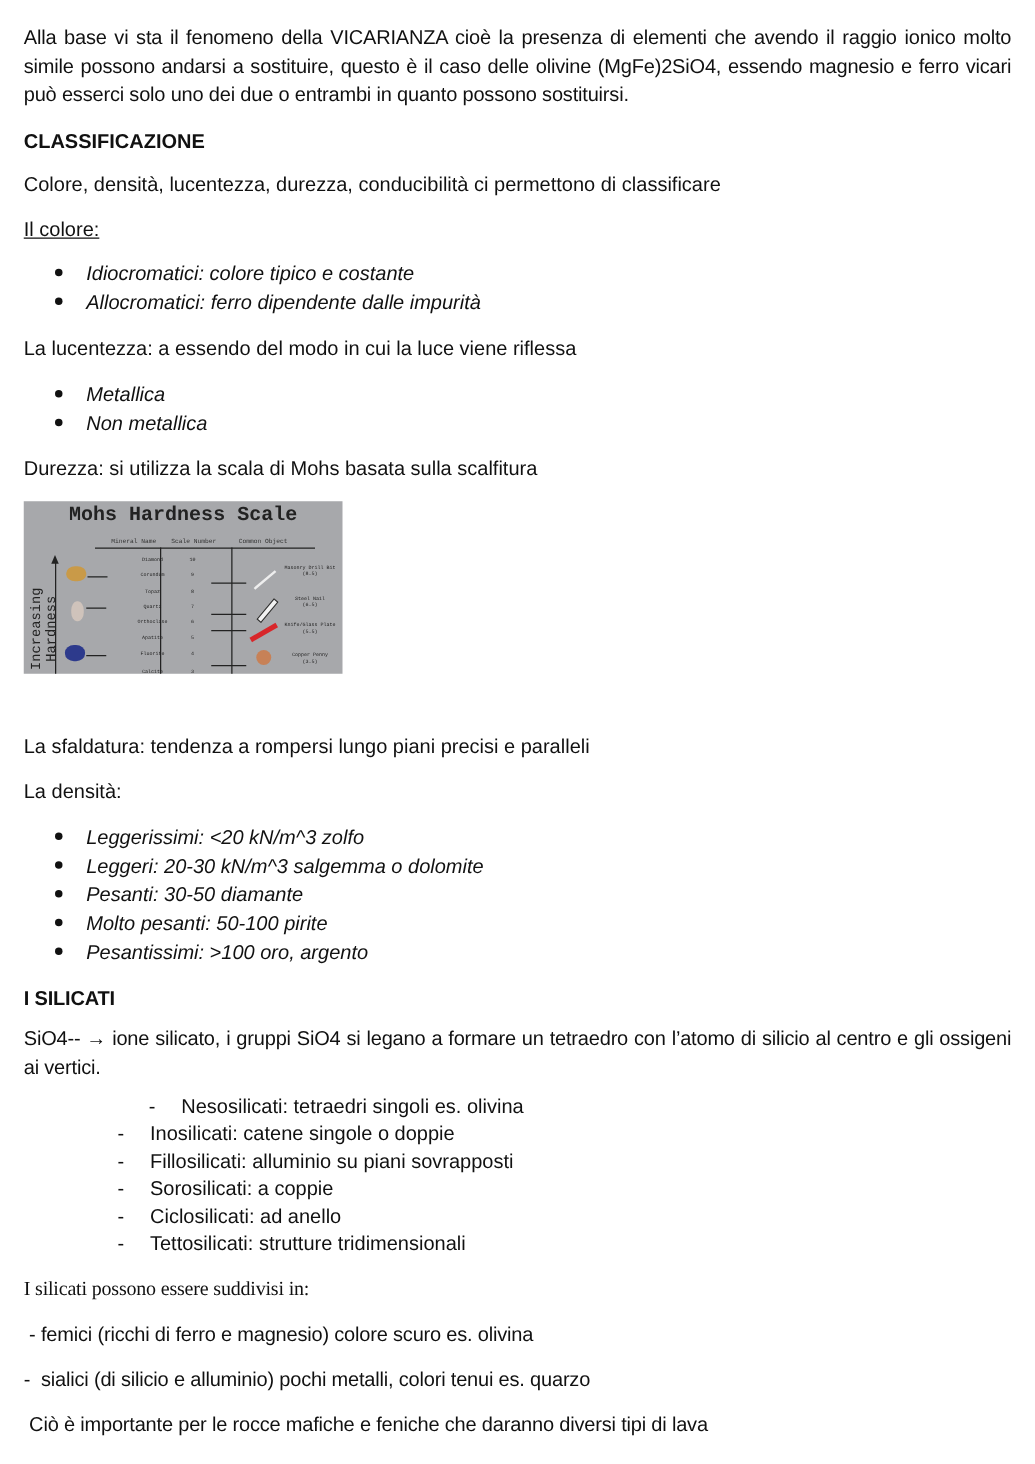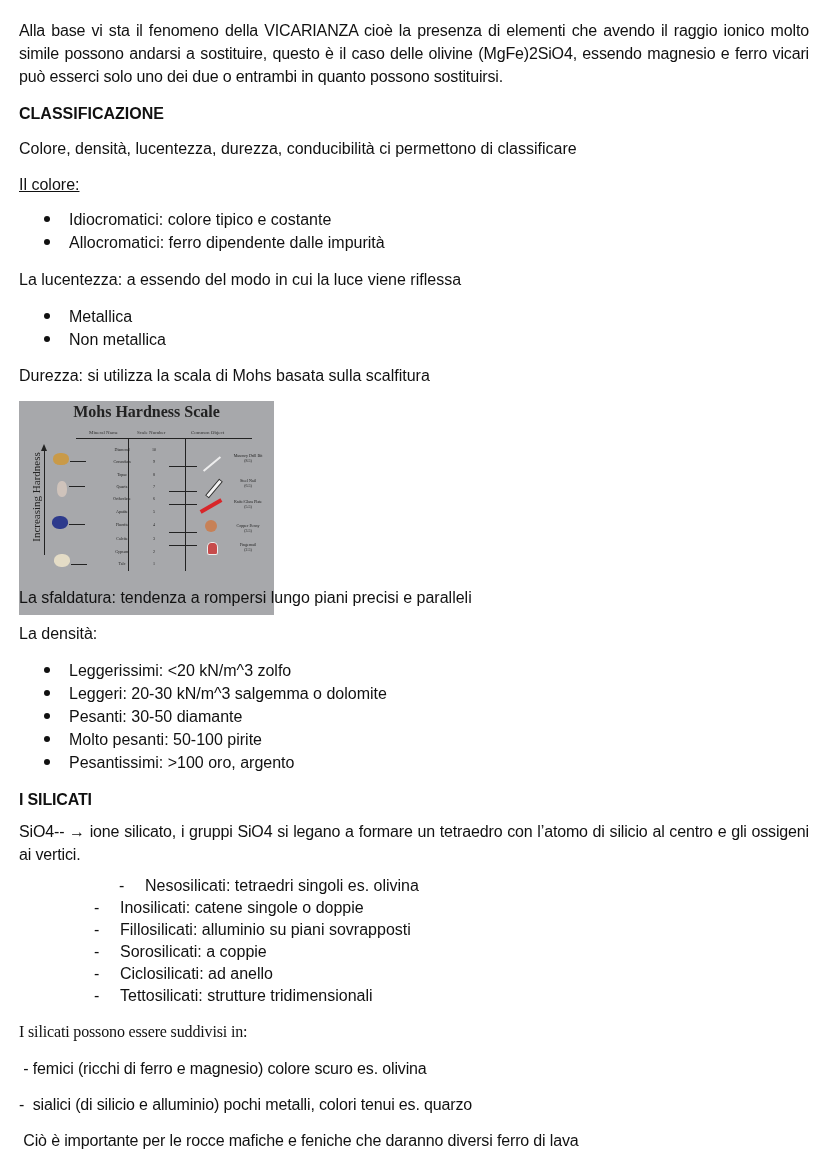--- a/index.html
+++ b/index.html
@@ -4,27 +4,27 @@
   <style>
     html, body { margin: 0; padding: 0; background: #ffffff; }
     body {
       width: 828px; height: 1171px; position: relative; overflow: hidden;
       font-family: "Liberation Sans", sans-serif; color: #111111; font-size: 16px;
     }
     .p { position: absolute; left: 19px; white-space: nowrap; line-height: 20px; }
     .justify { white-space: normal; width: 790px; text-align: justify; text-align-last: left; }
     .bold { font-weight: bold; }
     .condensed { font-stretch: condensed; letter-spacing: -0.15px; }
-    .bullet-item { position: absolute; left: 44px; line-height: 23px; white-space: nowrap; }
+    .bullet-item { position: absolute; left: 44px; line-height: 23px; white-space: nowrap; font-style: italic; }
     .bullet-item .dot { display: inline-block; width: 6px; height: 6px; background: #111; border-radius: 50%; vertical-align: middle; margin-right: 19px; position: relative; top: -2px; }
     .dash-item { position: absolute; left: 94px; line-height: 22px; white-space: nowrap; }
     .dash-item .dash { display: inline-block; width: 26px; }
 
     
-    .mohs { position: absolute; left: 19px; top: 401px; width: 255px; height: 214px; background: #a7a8ab; overflow: hidden; font-family: Liberation Serif, serif; color: #222; }
+    .mohs { position: absolute; left: 19px; top: 401px; width: 255px; height: 138px; background: #a7a8ab; overflow: hidden; font-family: Liberation Mono, monospace; color: #222; }
     .mohs .title { position: absolute; left: 0; width: 255px; top: 2px; text-align: center; font-size: 16px; font-weight: bold; }
     .mohs .colh { position: absolute; top: 29px; font-size: 5px; color: #333; }
     .mohs .hline { position: absolute; left: 57px; top: 37px; width: 176px; height: 1px; background: #222; }
     .mohs .vline { position: absolute; top: 37px; width: 1px; height: 133px; background: #222; }
     .mohs .ylabel { position: absolute; left: -38px; top: 90px; transform: rotate(-90deg); font-size: 11px; width: 110px; text-align: center; }
     .mohs .yarrow { position: absolute; left: 25px; top: 48px; width: 1px; height: 106px; background: #222; }
     .mohs .yarrow-head { position: absolute; left: 22px; top: 43px; width: 0; height: 0; border-left: 3px solid transparent; border-right: 3px solid transparent; border-bottom: 7px solid #222; }
     .mohs .mineral { position: absolute; left: 78px; font-size: 4px; width: 50px; text-align: center; }
     .mohs .scale { position: absolute; left: 130px; font-size: 4px; width: 10px; text-align: center; }
     .mohs .obj { position: absolute; left: 205px; font-size: 4px; width: 48px; text-align: center; line-height: 5px; }
@@ -127,13 +127,13 @@
 <div class="dash-item" style="top:875px;margin-left:25px;"><span class="dash">-</span><span>Nesosilicati: tetraedri singoli es. olivina</span></div>
 <div class="dash-item" style="top:897px;"><span class="dash">-</span><span>Inosilicati: catene singole o doppie</span></div>
 <div class="dash-item" style="top:919px;"><span class="dash">-</span><span>Fillosilicati: alluminio su piani sovrapposti</span></div>
 <div class="dash-item" style="top:941px;"><span class="dash">-</span><span>Sorosilicati: a coppie</span></div>
 <div class="dash-item" style="top:963px;"><span class="dash">-</span><span>Ciclosilicati: ad anello</span></div>
 <div class="dash-item" style="top:985px;"><span class="dash">-</span><span>Tettosilicati: strutture tridimensionali</span></div>
 
 <div class="p condensed" style="top:1022px;font-family:Liberation Serif, serif;">I silicati possono essere suddivisi in:</div>
 <div class="p condensed" style="top:1059px; white-space:pre;"> - femici (ricchi di ferro e magnesio) colore scuro es. olivina</div>
 <div class="p condensed" style="top:1095px; white-space:pre;">-  sialici (di silicio e alluminio) pochi metalli, colori tenui es. quarzo</div>
-<div class="p condensed" style="top:1131px; white-space:pre;"> Ciò è importante per le rocce mafiche e feniche che daranno diversi ferro di lava</div>
+<div class="p condensed" style="top:1131px; white-space:pre;"> Ciò è importante per le rocce mafiche e feniche che daranno diversi tipi di lava</div>
 
 </body></html>

